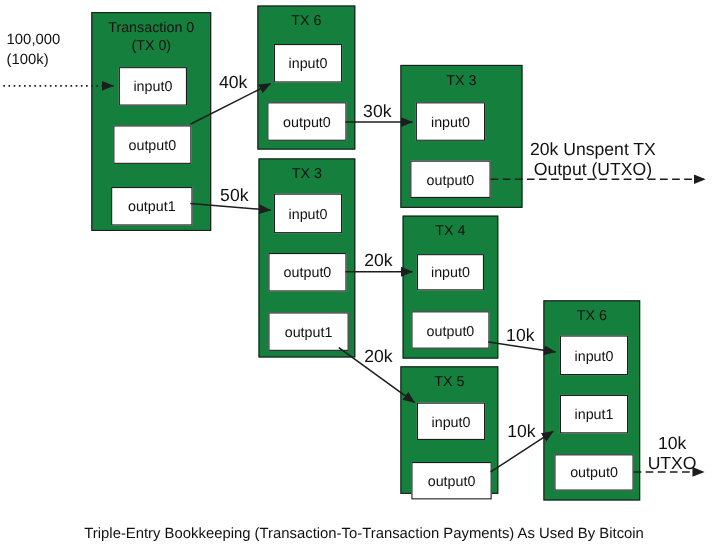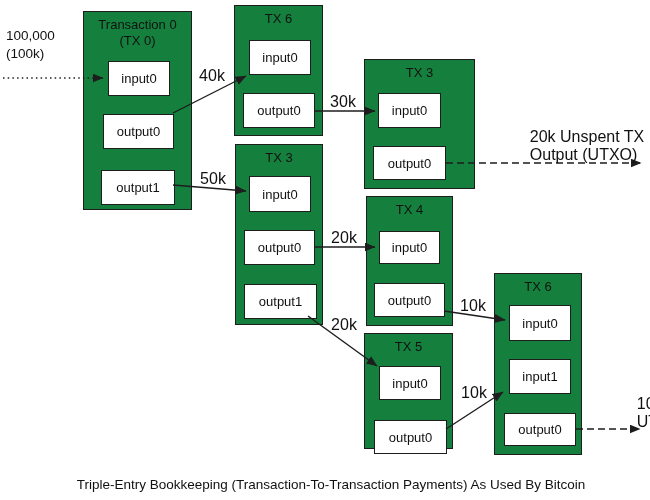--- a/index.html
+++ b/index.html
@@ -46,21 +46,21 @@
     white-space: nowrap;
   }
   .elabel {
     position: absolute;
     transform: translateX(-50%);
     font-size: 16px;
     line-height: 15px;
     white-space: nowrap;
     z-index: 4;
   }
-  .elabel.multi { text-align: left; line-height: 18px; margin-left: 48px; }
+  .elabel.multi { text-align: center; line-height: 18px; }
   .source-label {
     position: absolute;
     left: 6px; top: 27px; width: 82px;
     font-size: 13.5px;
     line-height: 17.5px;
     z-index: 2;
   }
   .caption {
     position: absolute;
     left: 0; right: 0; top: 477px;

